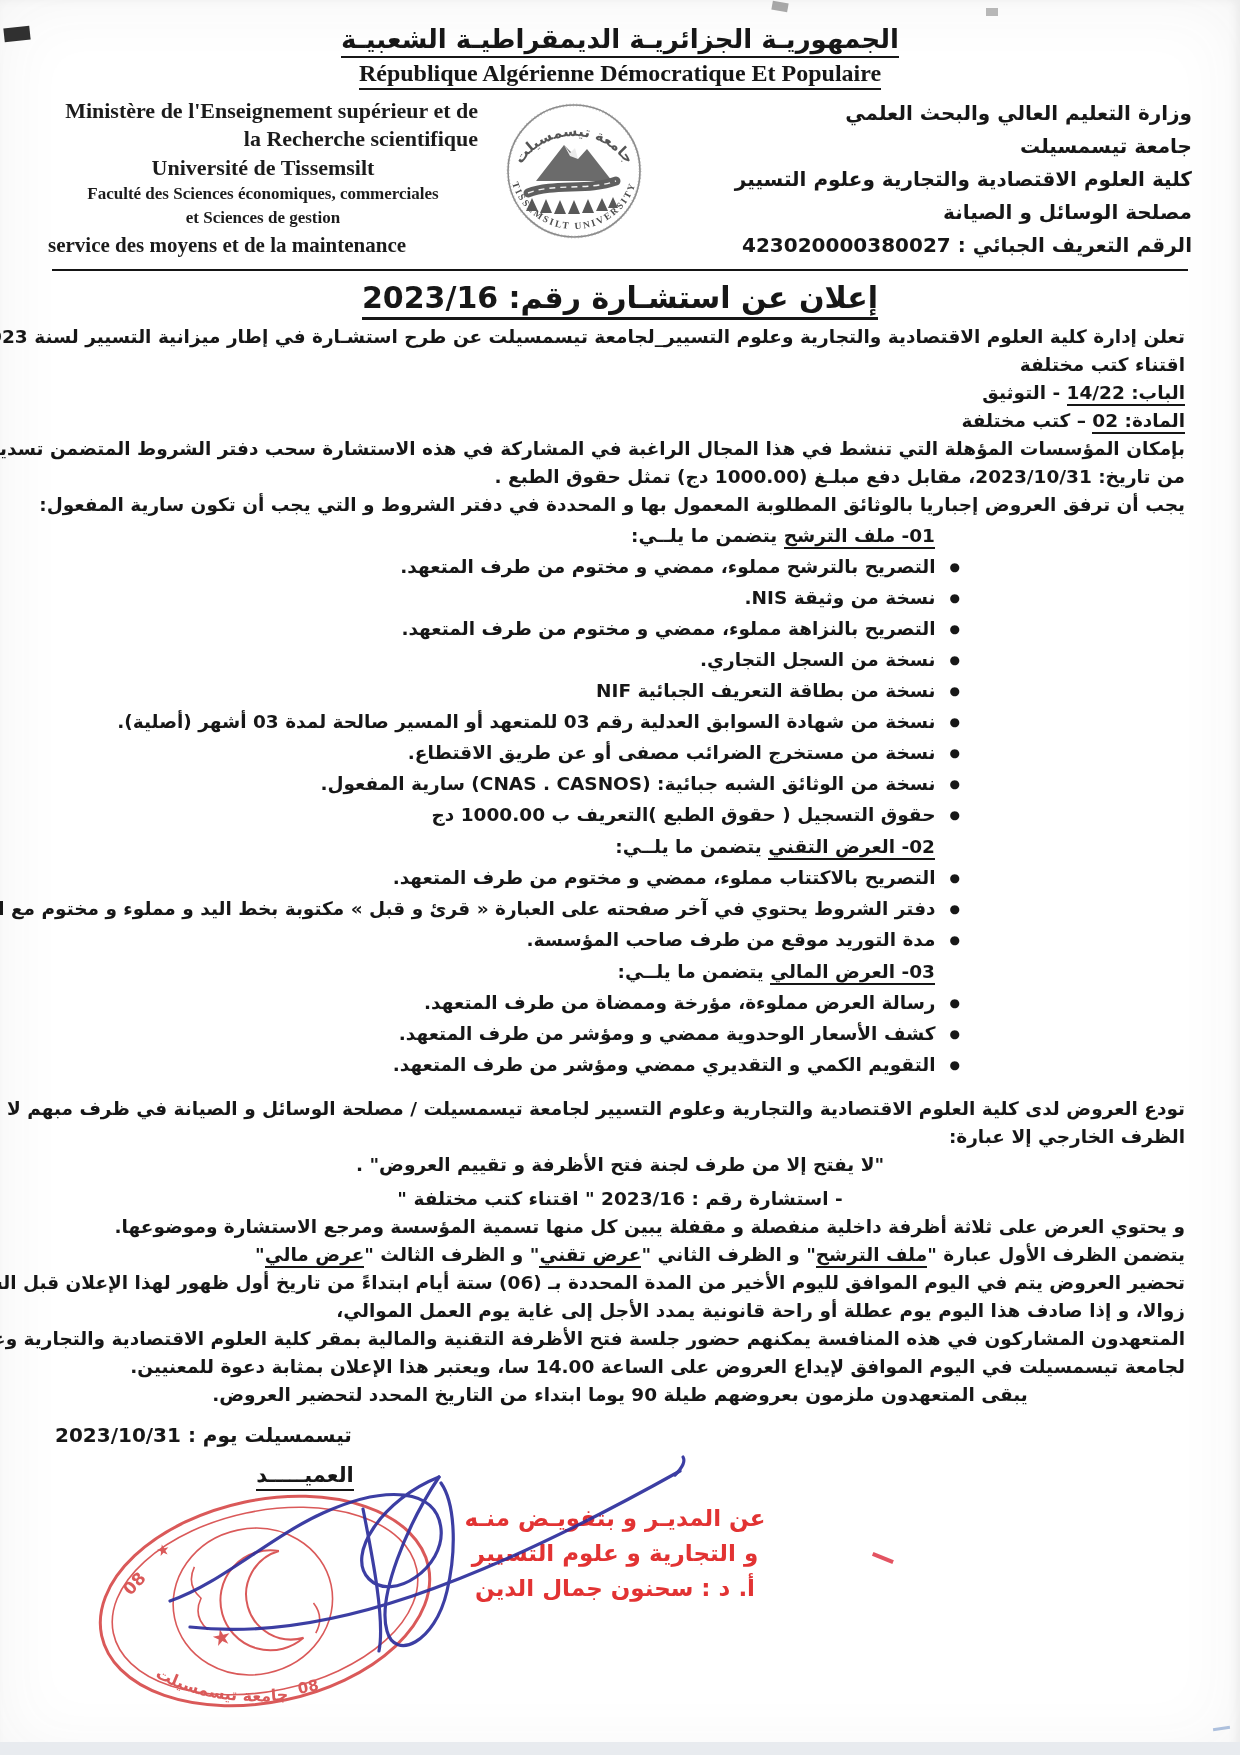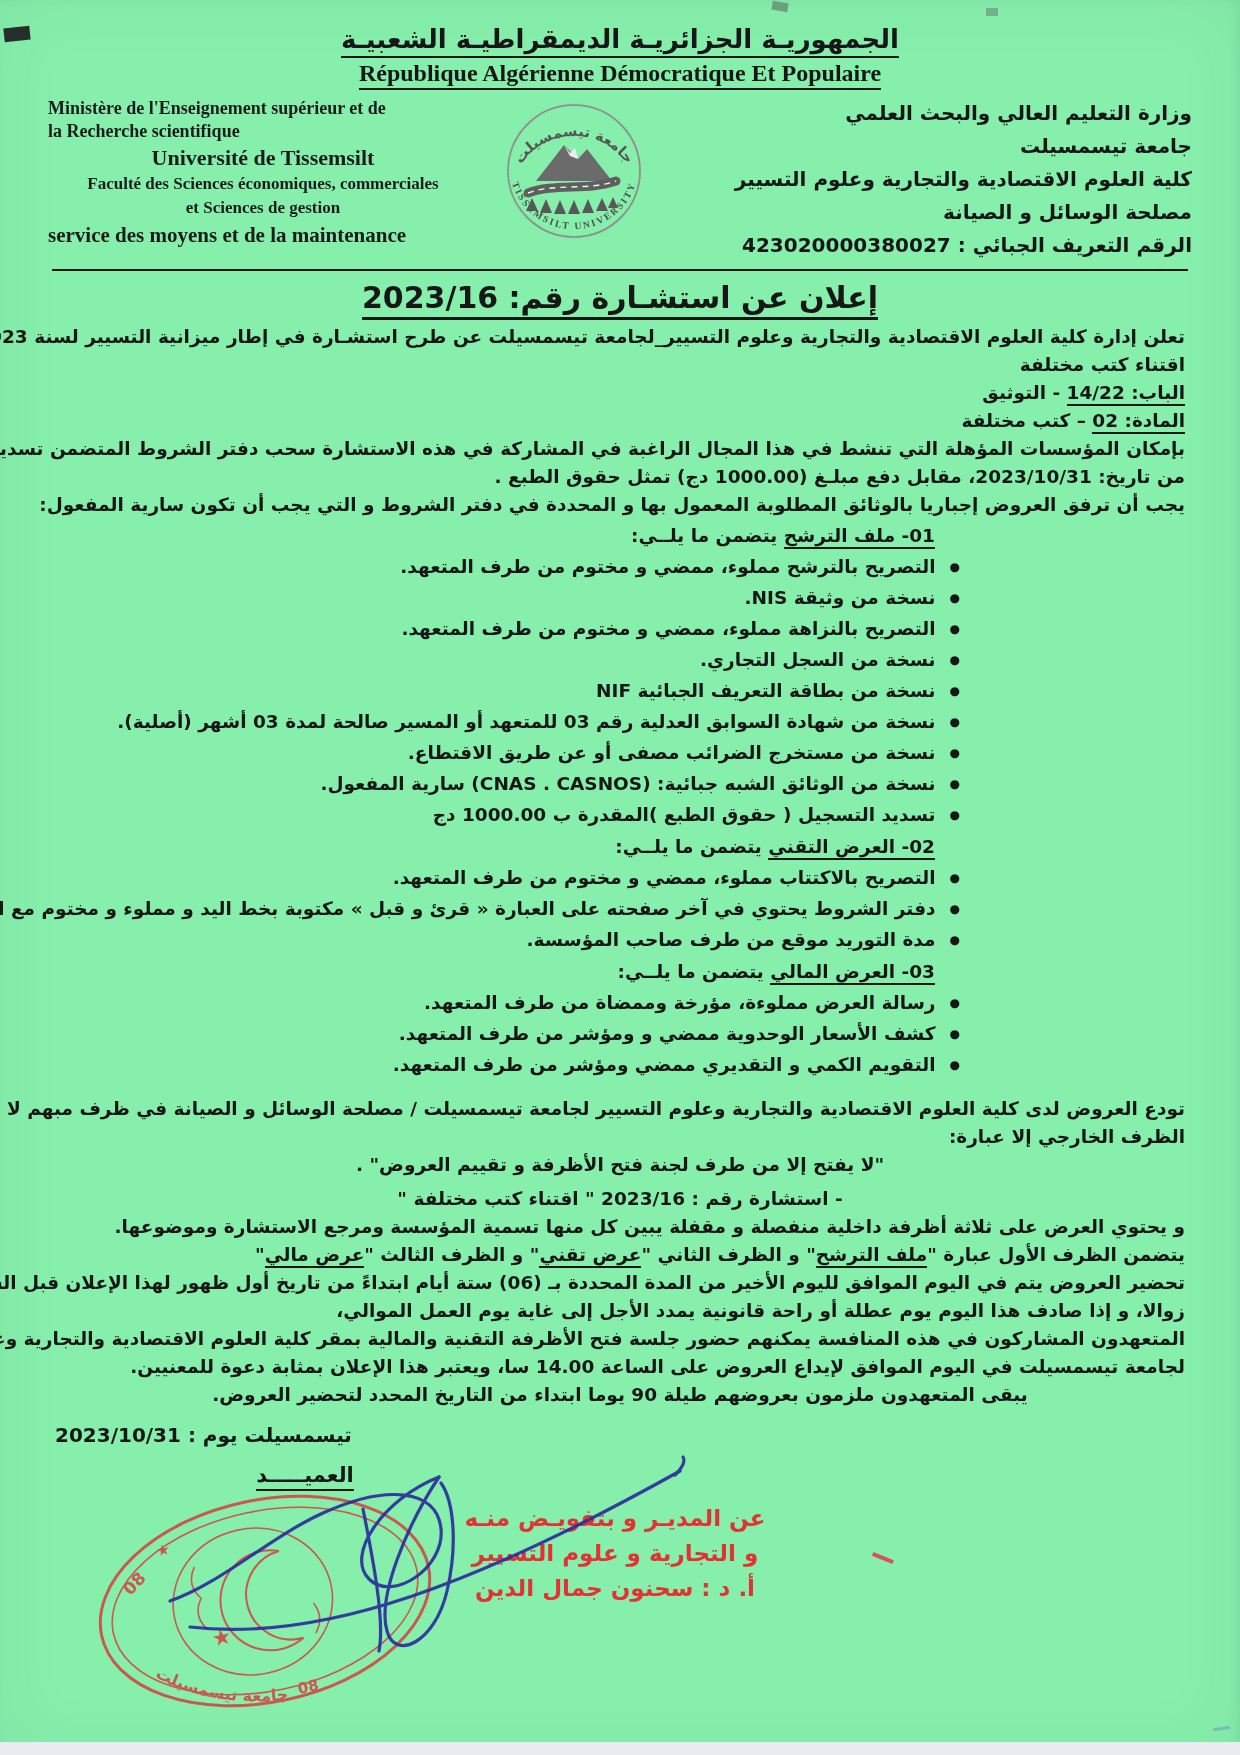--- a/index.html
+++ b/index.html
@@ -1,34 +1,34 @@
 <!DOCTYPE html>
 <html><head>
 <meta charset="utf-8">
 <style>
   html,body{margin:0;padding:0;background:#9a9a9a;}
   .page{
     position:relative;width:1240px;height:1755px;margin:0 auto;
-    background:#86efac;color:#171717;overflow:hidden;
+    background:#ffffff;color:#171717;overflow:hidden;
     font-family:"DejaVu Sans",sans-serif;
     box-shadow:inset 0 0 70px rgba(60,60,70,.06), inset -4px 0 10px rgba(0,0,0,.05);
   }
   
   .ar-title{
     margin-top:24px;text-align:center;font-size:26px;font-weight:bold;direction:rtl;
   }
   .ar-title span,.fr-title span{border-bottom:2.5px solid #171717;padding-bottom:2px;}
   .fr-title{
     margin-top:6px;text-align:center;font-size:24px;font-weight:bold;
     font-family:"Liberation Serif",serif;
   }
   
   .header-row{display:flex;margin:10px 48px 0 48px;align-items:flex-start;}
   .h-left{width:430px;font-family:"Liberation Serif",serif;font-weight:bold;color:#1c1c1c;}
-  .h-left .l1,.h-left .l2{font-size:18px;text-align:left;line-height:1.25;}
+  .h-left .l1,.h-left .l2{font-size:22px;text-align:right;line-height:1.25;}
   .h-left .l3{font-size:22px;text-align:center;margin-top:3px;}
   .h-left .l4,.h-left .l5{font-size:17px;text-align:center;line-height:1.3;margin-top:2px;}
   .h-left .l6{font-size:21px;text-align:left;margin-top:4px;}
   .h-logo{width:180px;margin:0 6px;display:flex;justify-content:center;}
   .h-right{flex:1;direction:rtl;text-align:right;font-size:20px;font-weight:bold;line-height:33px;}
   .rule{border:none;border-top:2.5px solid #151515;margin:7px 52px 0 52px;}
   
   .main-title{margin-top:9px;text-align:center;direction:rtl;font-size:30px;font-weight:bold;}
   .main-title span{border-bottom:3px solid #171717;padding-bottom:2px;margin-top:20px;}
   
@@ -143,21 +143,21 @@
     </div>
     <ul class="bullets">
       <li>التصريح بالترشح مملوء، ممضي و مختوم من طرف المتعهد.</li>
       <li>نسخة من وثيقة NIS.</li>
       <li>التصريح بالنزاهة مملوء، ممضي و مختوم من طرف المتعهد.</li>
       <li>نسخة من السجل التجاري.</li>
       <li>نسخة من بطاقة التعريف الجبائية NIF</li>
       <li>نسخة من شهادة السوابق العدلية رقم 03 للمتعهد أو المسير صالحة لمدة 03 أشهر (أصلية).</li>
       <li>نسخة من مستخرج الضرائب مصفى أو عن طريق الاقتطاع.</li>
       <li>نسخة من الوثائق الشبه جبائية: (CNAS . CASNOS) سارية المفعول.</li>
-      <li>تسديد التسجيل ( حقوق الطبع )المقدرة ب 1000.00 دج</li>
+      <li>حقوق التسجيل ( حقوق الطبع )التعريف ب 1000.00 دج</li>
     </ul>
 
     <div class="sec-h">
       <span class="u"><span>02- </span><span>العرض التقني</span></span><span> يتضمن ما يلــي:</span>
     </div>
     <ul class="bullets">
       <li>التصريح بالاكتتاب مملوء، ممضي و مختوم من طرف المتعهد.</li>
       <li>دفتر الشروط يحتوي في آخر صفحته على العبارة « قرئ و قبل » مكتوبة بخط اليد و مملوء و مختوم مع الإمضاء.</li>
       <li>مدة التوريد موقع من طرف صاحب المؤسسة.</li>
     </ul>

